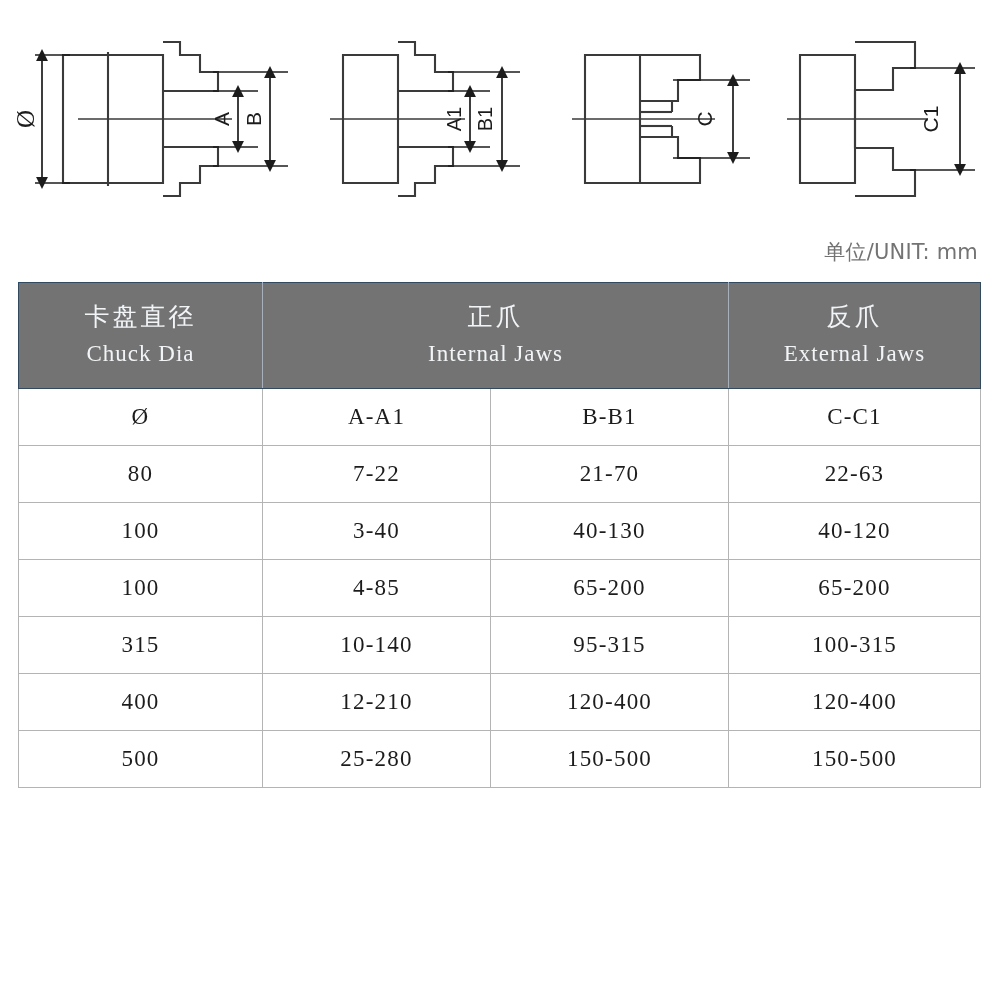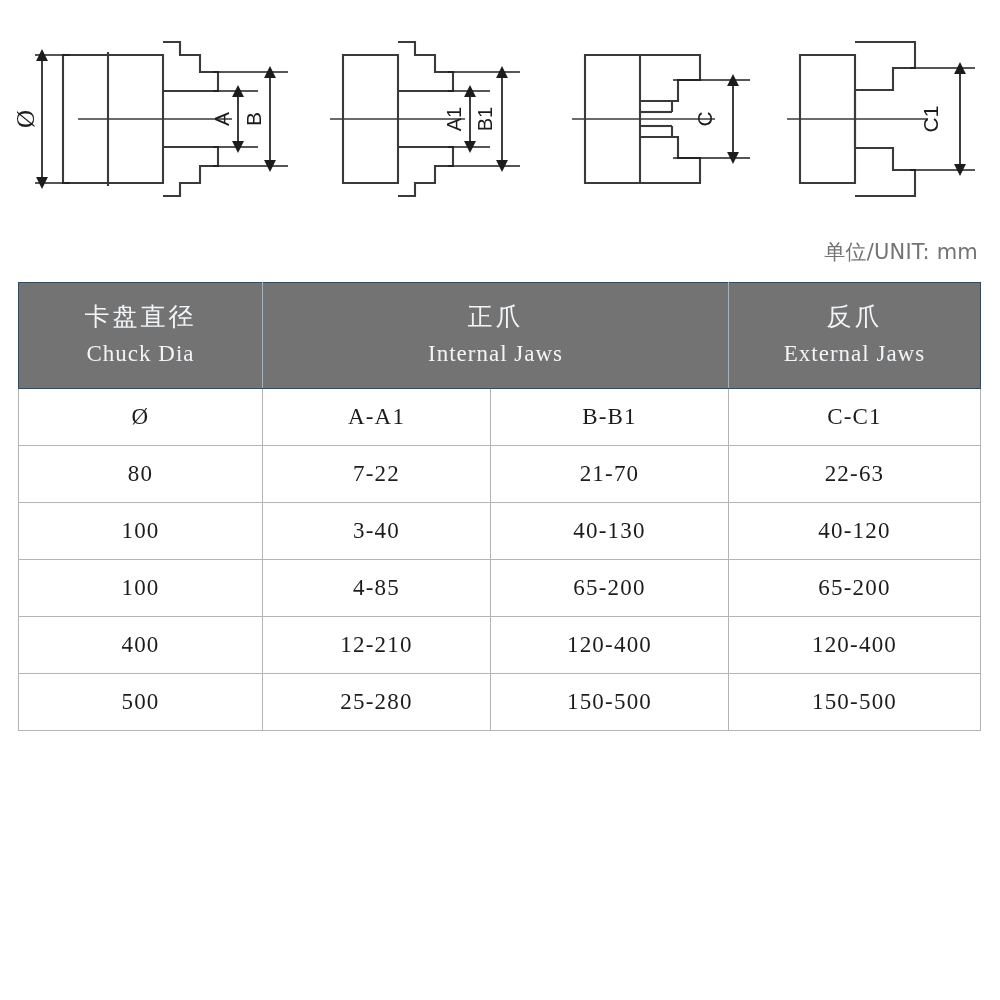--- a/index.html
+++ b/index.html
@@ -228,20 +228,26 @@
           <td>40-130</td>
           <td>40-120</td>
         </tr>
         <tr>
           <td>100</td>
           <td>4-85</td>
           <td>65-200</td>
           <td>65-200</td>
         </tr>
         <tr>
+          <td>315</td>
+          <td>10-140</td>
+          <td>95-315</td>
+          <td>100-315</td>
+        </tr>
+        <tr>
           <td>400</td>
           <td>12-210</td>
           <td>120-400</td>
           <td>120-400</td>
         </tr>
         <tr>
           <td>500</td>
           <td>25-280</td>
           <td>150-500</td>
           <td>150-500</td>

